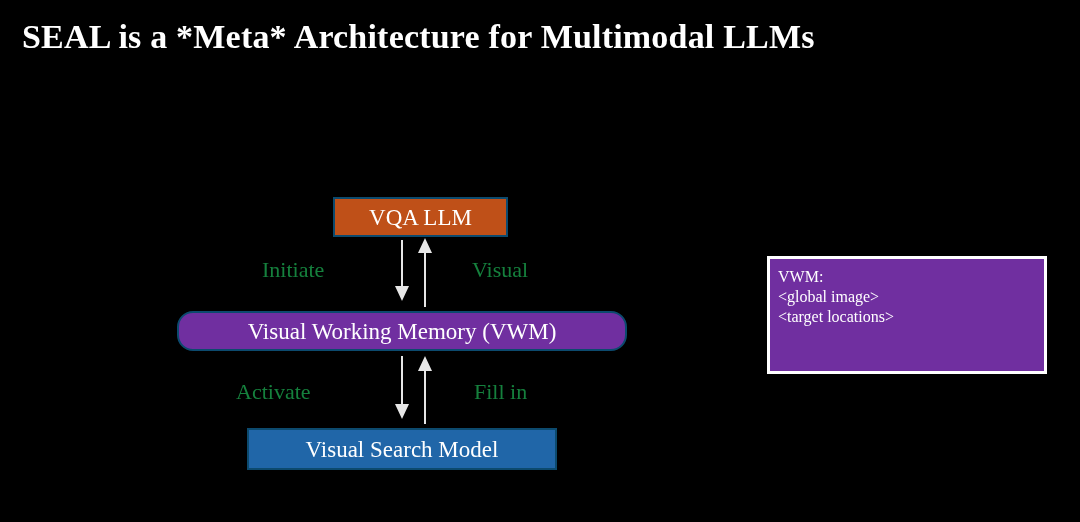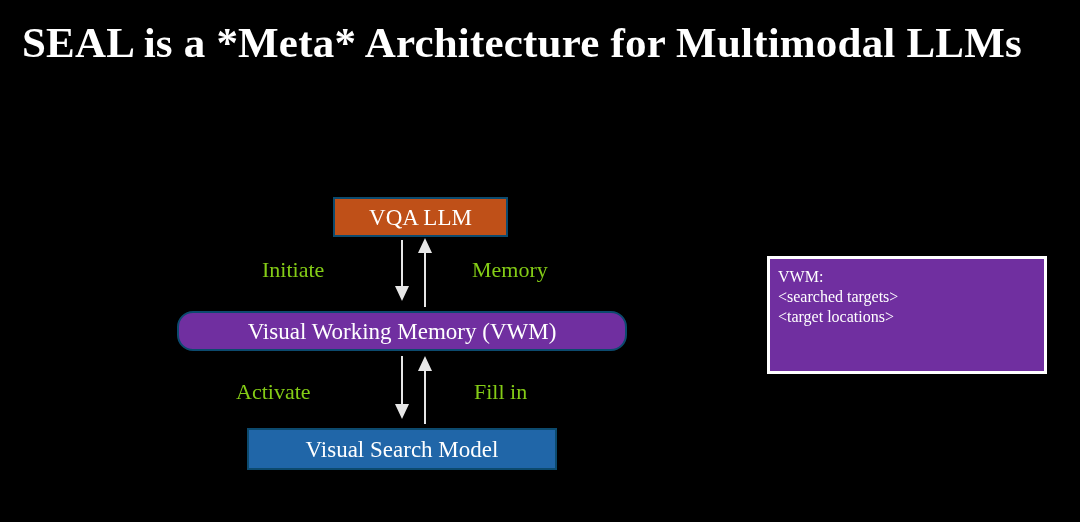--- a/index.html
+++ b/index.html
@@ -20,21 +20,21 @@
     position: absolute;
     inset: 0;
     background: #000000;
   }
 
   
   .title {
     position: absolute;
     left: 22px;
     top: 18px;
-    font-size: 43px;
+    font-size: 34px;
     font-weight: bold;
     color: #ffffff;
     letter-spacing: 0.2px;
     white-space: nowrap;
   }
   .subtitle {
     position: absolute;
     left: 22px;
     top: 73px;
     font-size: 23px;
@@ -92,21 +92,21 @@
     top: 0;
     width: 1080px;
     height: 522px;
     pointer-events: none;
   }
 
   
   .edge-label {
     position: absolute;
     font-size: 22px;
-    color: #84cc16;
+    color: #15803d;
     white-space: nowrap;
     line-height: 1;
   }
   .lbl-initiate { left: 262px; top: 259px; }
   .lbl-supply   { left: 472px; top: 259px; }
   .lbl-activate { left: 236px; top: 381px; }
   .lbl-fillin   { left: 474px; top: 381px; }
 
   
   .vwm-panel {
@@ -165,25 +165,25 @@
   <div class="node node-vwm">
     <span>Visual Working Memory (VWM)</span>
   </div>
 
   <div class="node node-vsm">
     <span>Visual Search Model</span>
   </div>
 
   <div class="edge-label lbl-initiate">Initiate</div>
 
-  <div class="edge-label lbl-supply">Memory</div>
+  <div class="edge-label lbl-supply">Visual</div>
 
   <div class="edge-label lbl-activate">Activate</div>
 
   <div class="edge-label lbl-fillin">Fill in</div>
 
   <div class="vwm-panel">
     <div class="line">VWM:</div>
-    <div class="line">&lt;searched targets&gt;</div>
+    <div class="line">&lt;global image&gt;</div>
     <div class="line">&lt;target locations&gt;</div>
   </div>
 
 </div>
 
 </body></html>

